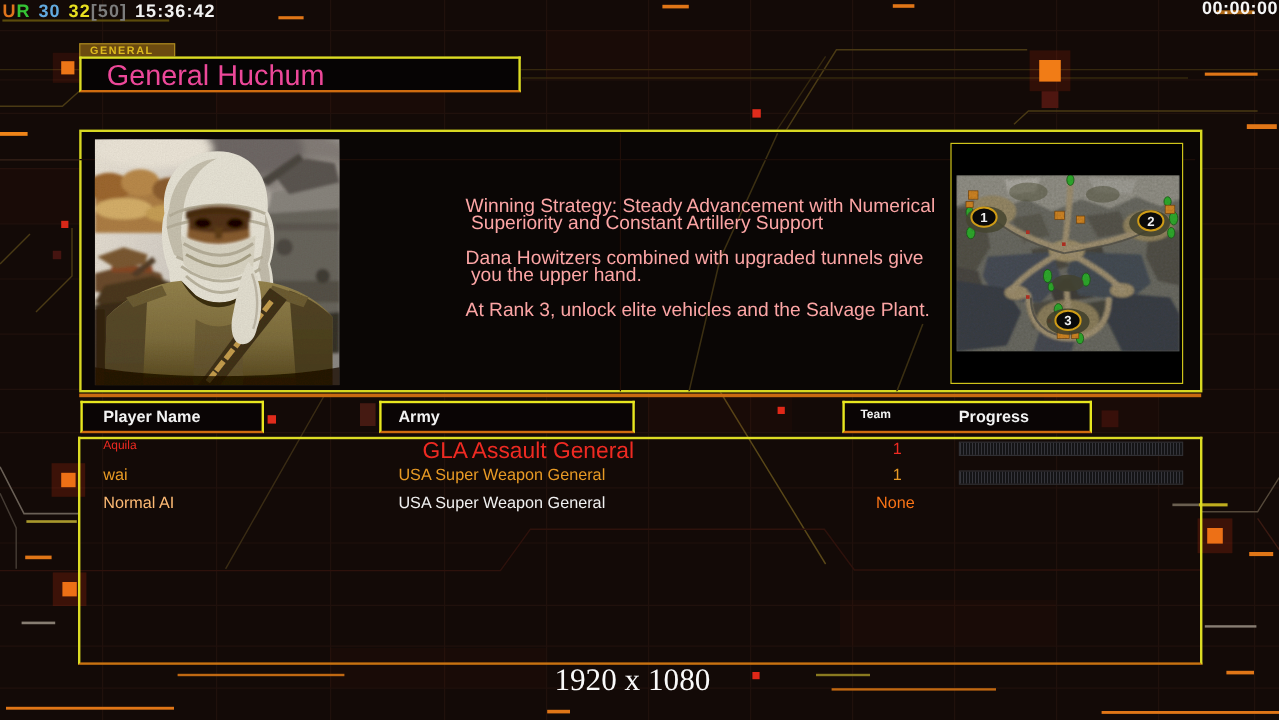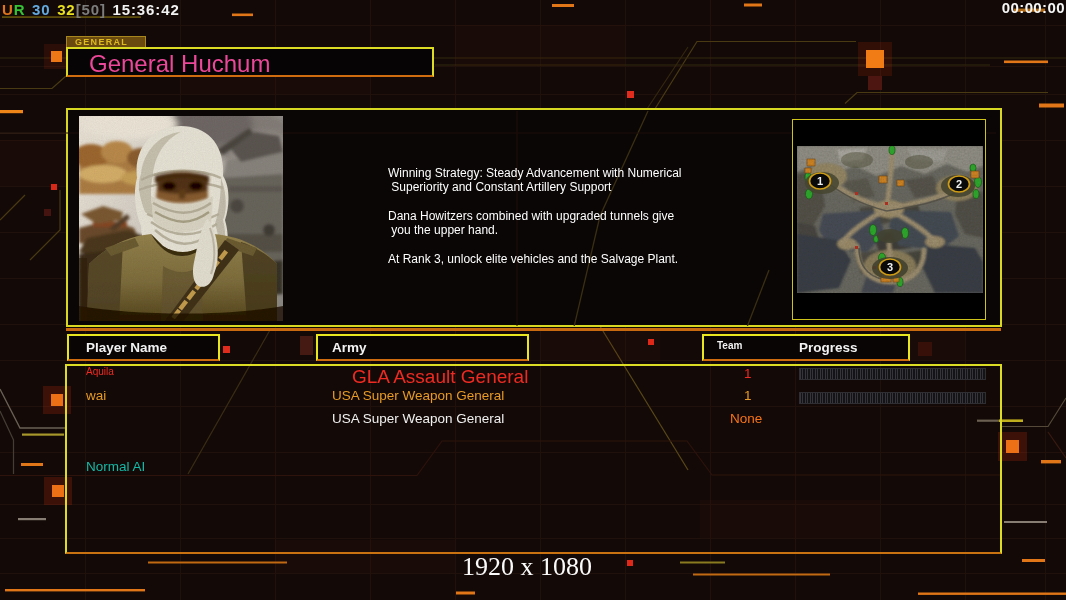--- a/index.html
+++ b/index.html
@@ -293,21 +293,21 @@
 
   <path d="M128 102 C139 116 142 140 135 158 C133 168 126 173 119.5 170 C114 166.5 112.5 156 115.5 144 C119 127 122 112 128 102 Z" fill="#e7e3d4"></path>
   <path d="M131 112 C136 126 137 144 132 158" stroke="#c3bcaa" stroke-width="2" fill="none"></path>
 
   <path d="M0 205 L0 190 C60 200 150 200 204 190 L204 205 Z" fill="#1e1406" opacity="0.8"></path>
 
   <rect x="0" y="142" width="8" height="63" fill="#2e2212" opacity="0.6"></rect>
   </g>
 </svg>
 
-<div class="abs" style="left:388px;top:165.5px;font-size:12px;line-height:14.35px;color:#ffffff;white-space:pre;">Winning Strategy: Steady Advancement with Numerical
+<div class="abs" style="left:388px;top:165.5px;font-size:16px;line-height:14.35px;color:#fca5a5;white-space:pre;">Winning Strategy: Steady Advancement with Numerical
  Superiority and Constant Artillery Support
 
 Dana Howitzers combined with upgraded tunnels give
  you the upper hand.
 
 At Rank 3, unlock elite vehicles and the Salvage Plant.</div>
 
 <div class="abs" style="left:792px;top:119px;width:192px;height:199px;background:#000;border:1.5px solid #cfc41a;"></div>
 
 <svg class="abs" style="left:797px;top:146px;" width="186" height="147" viewBox="0 0 186 147">
@@ -464,19 +464,19 @@
 <div class="abs" style="left:799px;top:367.5px;width:185px;height:10.5px;border:1px solid #2f2f33;background:repeating-linear-gradient(90deg,#35353b 0px,#35353b 1px,#141416 1px,#141416 2.5px);"></div>
 
 <div class="abs" style="left:86px;top:387.5px;font-size:13.5px;color:#e89a25;">wai</div>
 
 <div class="abs" style="left:332px;top:387.5px;font-size:13.5px;color:#e89a25;">USA Super Weapon General</div>
 
 <div class="abs" style="left:744px;top:387.5px;font-size:13.5px;color:#e89a25;">1</div>
 
 <div class="abs" style="left:799px;top:391.5px;width:185px;height:10.5px;border:1px solid #2f2f33;background:repeating-linear-gradient(90deg,#35353b 0px,#35353b 1px,#141416 1px,#141416 2.5px);"></div>
 
-<div class="abs" style="left:86px;top:410.5px;font-size:13.5px;color:#14b8a6;margin-top:48px;">Normal AI</div>
+<div class="abs" style="left:86px;top:410.5px;font-size:13.5px;color:#fdba74;">Normal AI</div>
 
 <div class="abs" style="left:332px;top:410.5px;font-size:13.5px;color:#f0f0f0;">USA Super Weapon General</div>
 
 <div class="abs" style="left:730px;top:410.5px;font-size:13.5px;color:#f97316;">None</div>
 
 <div class="abs" style="left:462px;top:551.5px;font-size:26px;color:#fafafa;font-family:Liberation Serif, serif;">1920 x 1080</div>
 
 </body></html>

